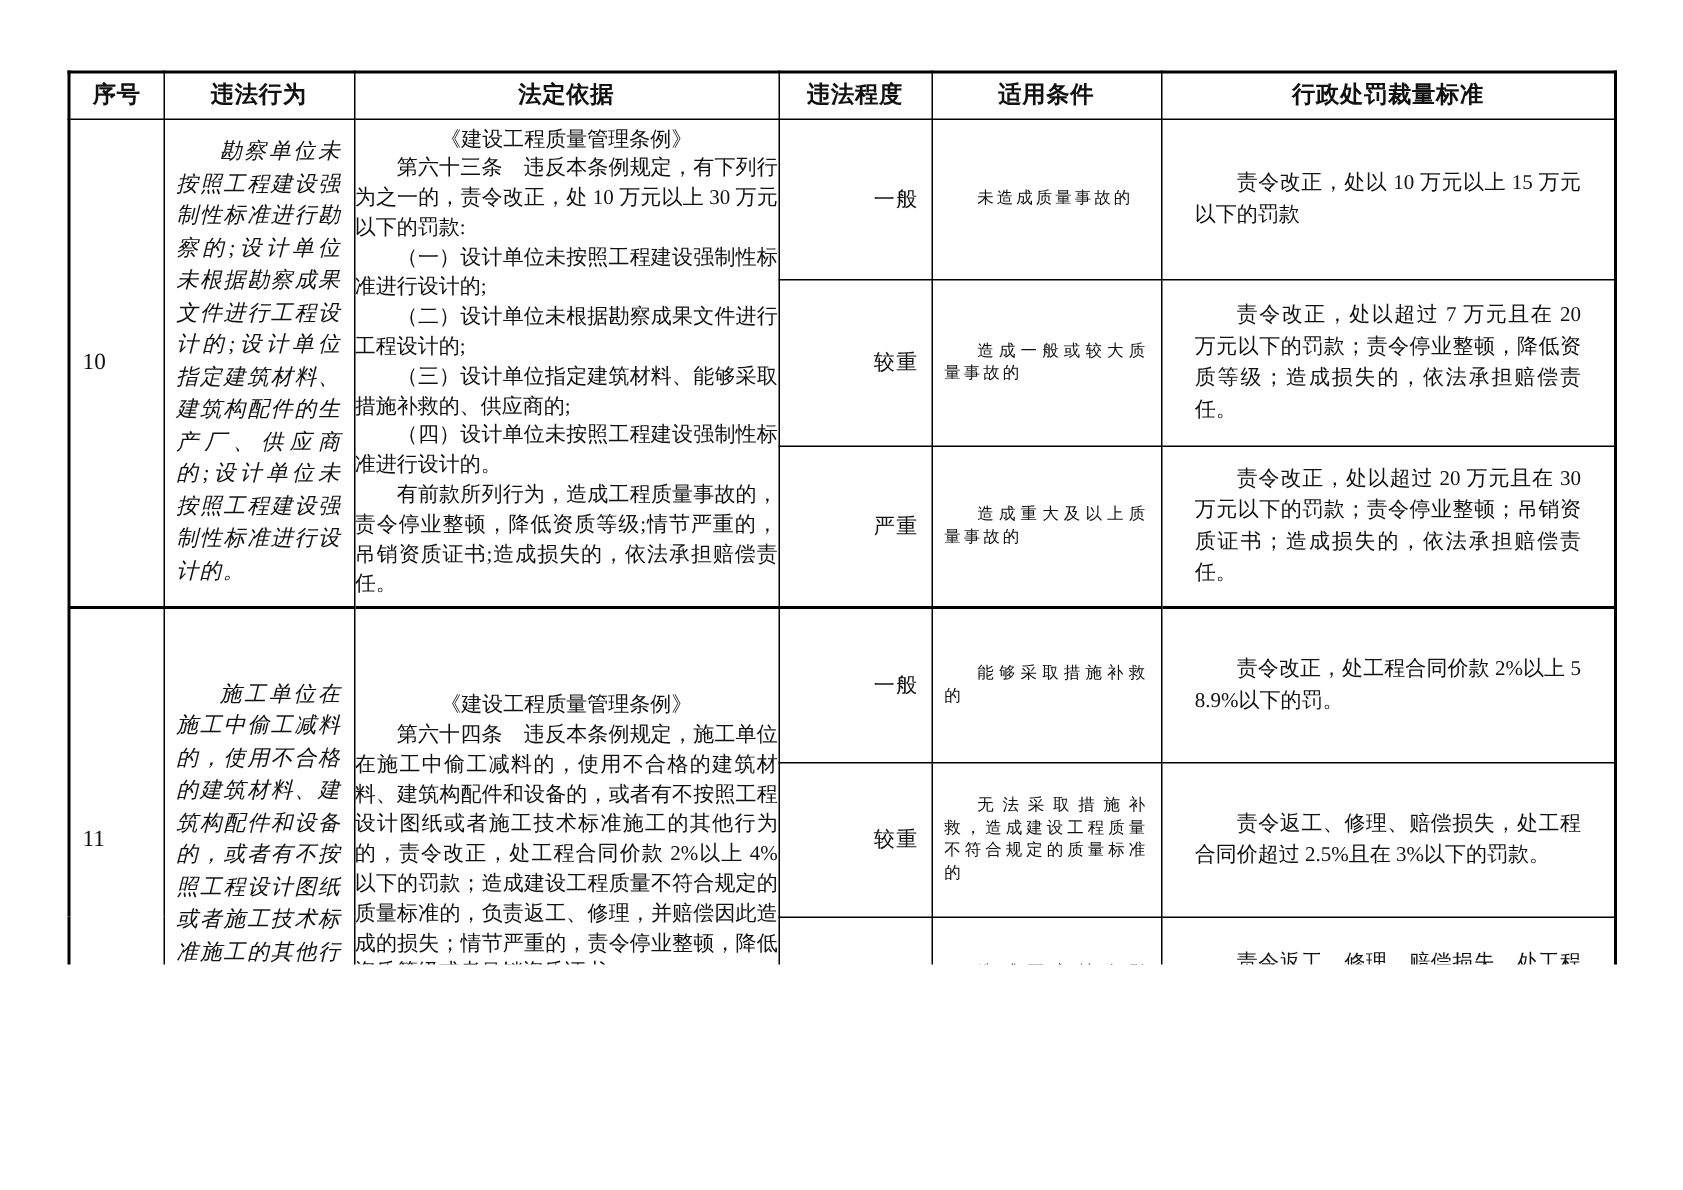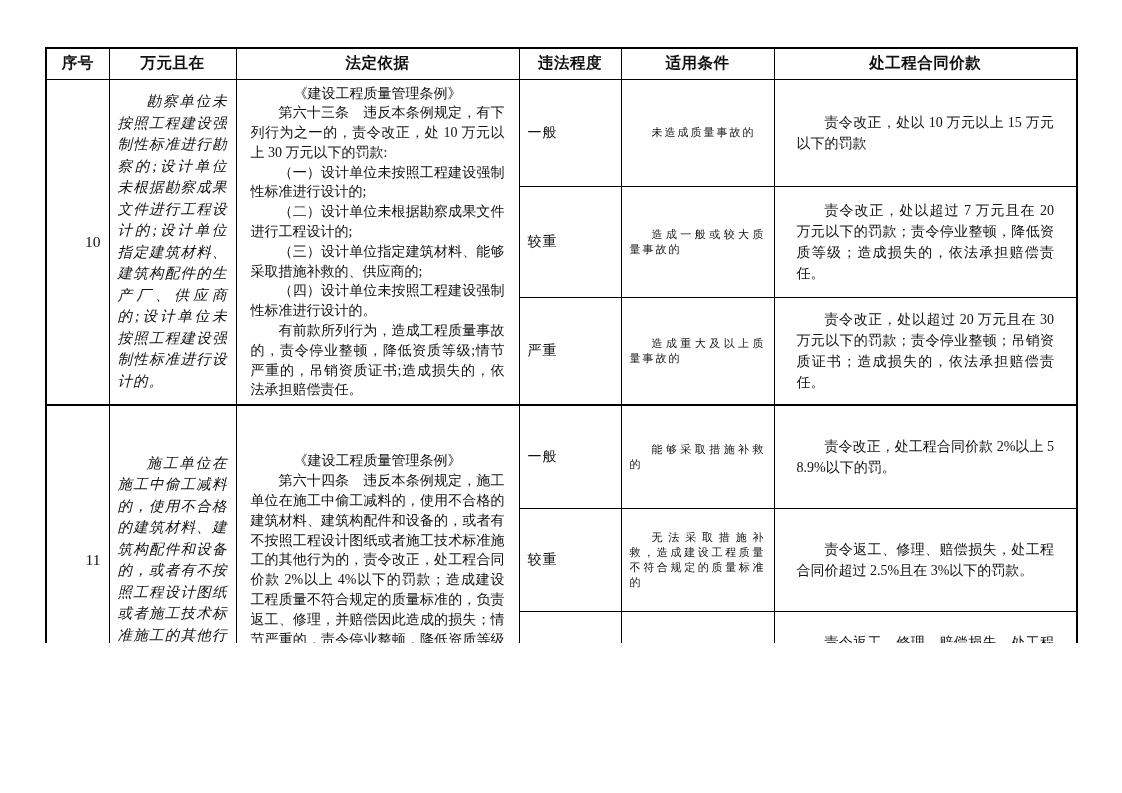--- a/index.html
+++ b/index.html
@@ -42,55 +42,55 @@
   thead tr { height: 31px; }
   tr.r10a { height: 105px; }
   tr.r10b { height: 109px; }
   tr.r10c { height: 105px; }
   tr.r11a { height: 103px; }
   tr.r11b { height: 103px; }
   tr.r11c { height: 104px; }
   td.bb2 { border-bottom-width: 2px; }
 
   td.serial-col {
-    text-align: right;
+    text-align: left;
     font-family: "Liberation Serif", "DejaVu Serif", serif;
     font-size: 15.5px;
     margin-top: 16px;
   }
   .behavior-text {
     font-size: 14.5px;
     line-height: 21.5px;
     text-align: justify;
     text-justify: inter-character;
     word-break: break-all;
     text-indent: 2em;
     letter-spacing: 1px;
     margin: 0;
     font-style: italic;
   }
-  td.legal-col { padding: 4px 14px; }
+  td.legal-col { padding: 4px 0; }
   .lb-title {
     margin: 0;
     font-size: 14px;
     line-height: 19.8px;
     text-align: center;
     word-break: break-all;
   }
   .lb-para {
     margin: 0;
     font-size: 14px;
     line-height: 19.8px;
     text-align: justify;
     text-justify: inter-character;
     word-break: break-all;
     text-indent: 2em;
   }
   td.level-col {
-    text-align: left;
+    text-align: right;
     font-size: 14px;
     letter-spacing: 1px;
   }
   .condition-text {
     margin: 0;
     font-size: 11px;
     line-height: 15px;
     text-align: justify;
     text-justify: inter-character;
     word-break: break-all;
@@ -127,25 +127,25 @@
       <col style="width:63px">
       <col style="width:127px">
       <col style="width:283px">
       <col style="width:102px">
       <col style="width:153px">
       <col style="width:303px">
     </colgroup>
     <thead>
       <tr>
         <th>序号</th>
-        <th>万元且在</th>
+        <th>违法行为</th>
         <th>法定依据</th>
         <th>违法程度</th>
         <th>适用条件</th>
-        <th>处工程合同价款</th>
+        <th>行政处罚裁量标准</th>
       </tr>
     </thead>
     <tbody>
 
       <tr class="r10a">
         <td class="serial-col bb2" rowspan="3">10</td>
         <td class="bb2" rowspan="3">
           <p class="behavior-text">勘察单位未按照工程建设强制性标准进行勘察的;设计单位未根据勘察成果文件进行工程设计的;设计单位指定建筑材料、建筑构配件的生产厂、供应商的;设计单位未按照工程建设强制性标准进行设计的。</p>
         </td>
         <td class="legal-col bb2" rowspan="3">

